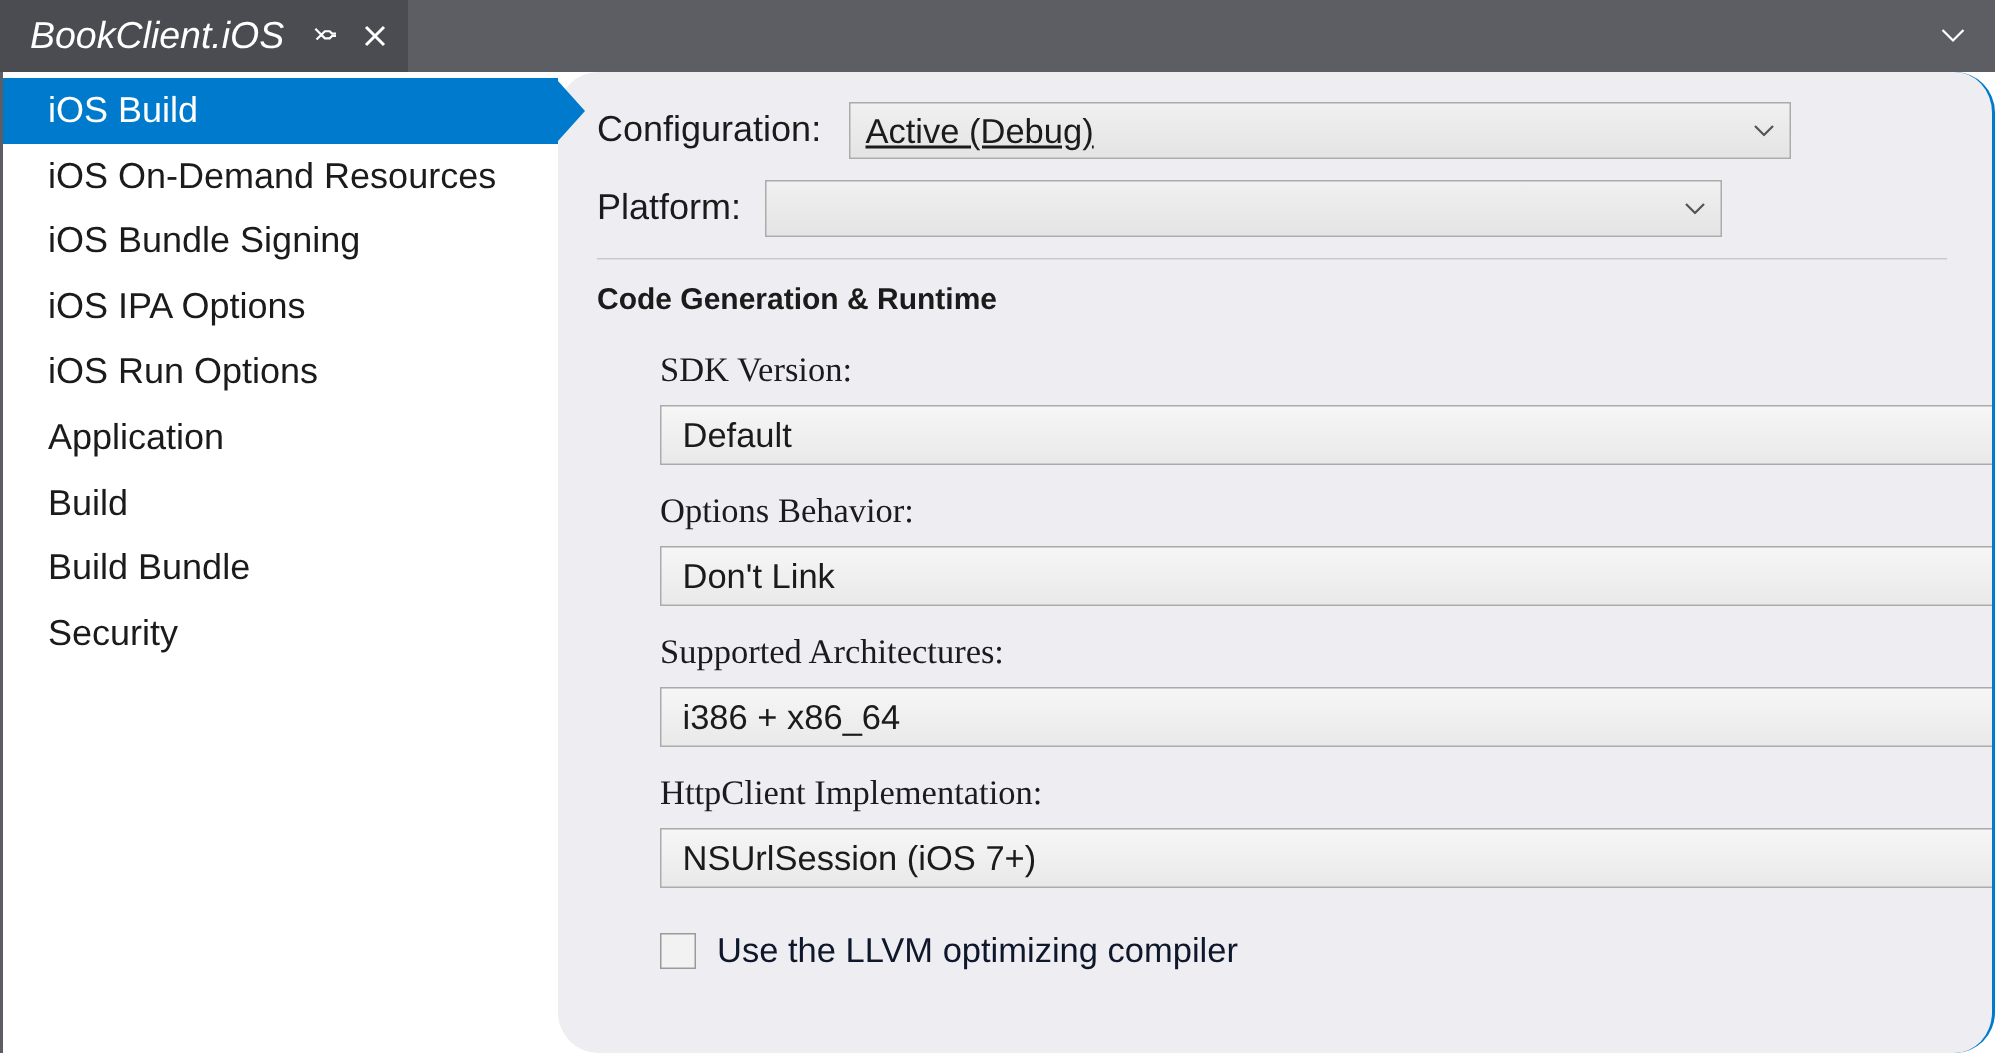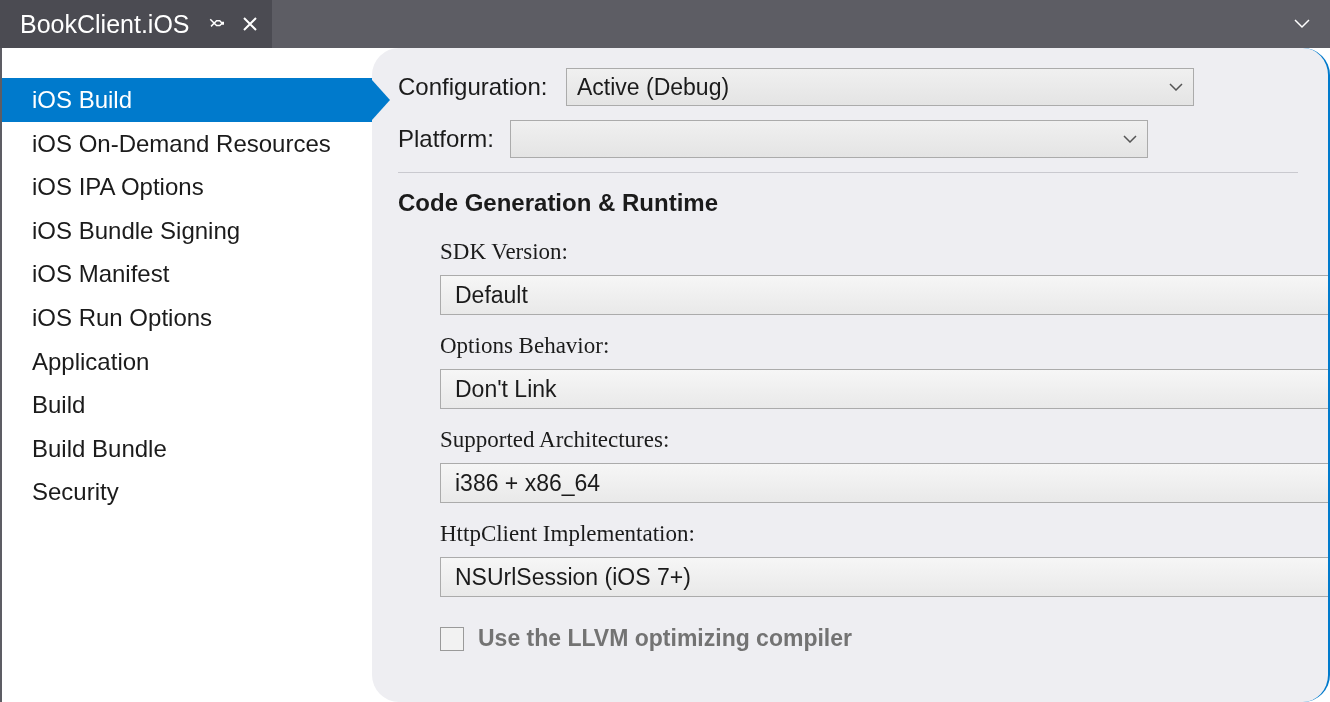--- a/index.html
+++ b/index.html
@@ -12,30 +12,31 @@
     align-items: stretch;
     color: #fff;
   }
   .tab {
     background: #4b4b52;
     display: flex;
     align-items: center;
     padding: 0 14px 0 20px;
     gap: 16px;
     min-width: 260px;
+    font-style: italic;
   }
   .tab-title { font-size: 25px; color: #fff; }
   .tab-icons { display: flex; gap: 18px; align-items: center; }
   .icon { display: inline-flex; align-items: center; justify-content: center; }
   .titlebar-right { margin-left: auto; display: flex; align-items: center; padding-right: 20px; }
   .body { flex: 1; display: flex; background: #fff; border-left: 2px solid #5d5d64; }
   .sidebar {
     width: 370px;
     background: #fff;
-    padding-top: 30px;
+    padding-top: 4px;
   }
   .sidebar-item {
     font-size: 24px;
     color: #1b1b1b;
     padding: 5px 30px;
     cursor: pointer;
     position: relative;
     line-height: 1.4;
   }
   .sidebar-item.active {
@@ -70,29 +71,30 @@
     height: 38px;
     border: 1px solid #ababab;
     background: linear-gradient(#f0f0f0,#e4e4e4);
     display: flex;
     align-items: center;
     padding: 0 10px;
     font-size: 23px;
     color: #1b1b1b;
     position: relative;
     cursor: pointer;
+    text-decoration: underline;
   }
   .select .chev {
     position: absolute;
     right: 10px;
     top: 50%;
     transform: translateY(-50%);
   }
   .hr { border: none; border-top: 1px solid #c9c9cf; margin: 6px 0 16px; }
-  .section-title { font-size: 24px; font-weight: 700; color: #1b1b1b; margin-bottom: 22px; }
+  .section-title { font-size: 20px; font-weight: 700; color: #1b1b1b; margin-bottom: 22px; }
   .field-block { margin-left: 42px; margin-bottom: 18px; }
   .field-label { font-size: 23px; color: #1b1b1b; margin-bottom: 10px; font-family: Liberation Serif, serif; }
   .wide-select {
     width: 958px;
     height: 40px;
     border: 1px solid #ababab;
     background: linear-gradient(#f6f6f6,#e9e9e9);
     display: flex;
     align-items: center;
     padding: 0 14px;
@@ -141,23 +143,22 @@
             <path d="M1 1l7 7 7-7" stroke="#fff" stroke-width="1.5" fill="none"></path>
           </svg>
       </span>
     </div>
   </div>
 
   <div class="body">
     <div class="sidebar">
       <div class="sidebar-item active"><span>iOS Build</span></div>
       <div class="sidebar-item"><span>iOS On-Demand Resources</span></div>
+      <div class="sidebar-item"><span>iOS Bundle Signing</span></div>
       <div class="sidebar-item"><span>iOS IPA Options</span></div>
-      <div class="sidebar-item"><span>iOS Bundle Signing</span></div>
-      <div class="sidebar-item"><span>iOS Manifest</span></div>
       <div class="sidebar-item"><span>iOS Run Options</span></div>
       <div class="sidebar-item"><span>Application</span></div>
       <div class="sidebar-item"><span>Build</span></div>
       <div class="sidebar-item"><span>Build Bundle</span></div>
       <div class="sidebar-item"><span>Security</span></div>
     </div>
 
     <div class="main">
       <div class="row">
         <span class="row-label config">Configuration:</span>
@@ -228,17 +229,17 @@
           <span class="chev icon">
               <svg width="14" height="8" viewBox="0 0 14 8">
                 <path d="M1 1l6 6 6-6" stroke="#555" stroke-width="1.5" fill="none"></path>
               </svg>
             </span>
         </div>
       </div>
 
       <div class="checkbox-row">
         <div class="chk"></div>
-        <span style="font-size:23px;color:#737373;font-weight:bold;">Use the LLVM optimizing compiler</span>
+        <span style="font-size:23px;color:#0f172a;">Use the LLVM optimizing compiler</span>
       </div>
     </div>
   </div>
 </div>
 
 </body></html>

